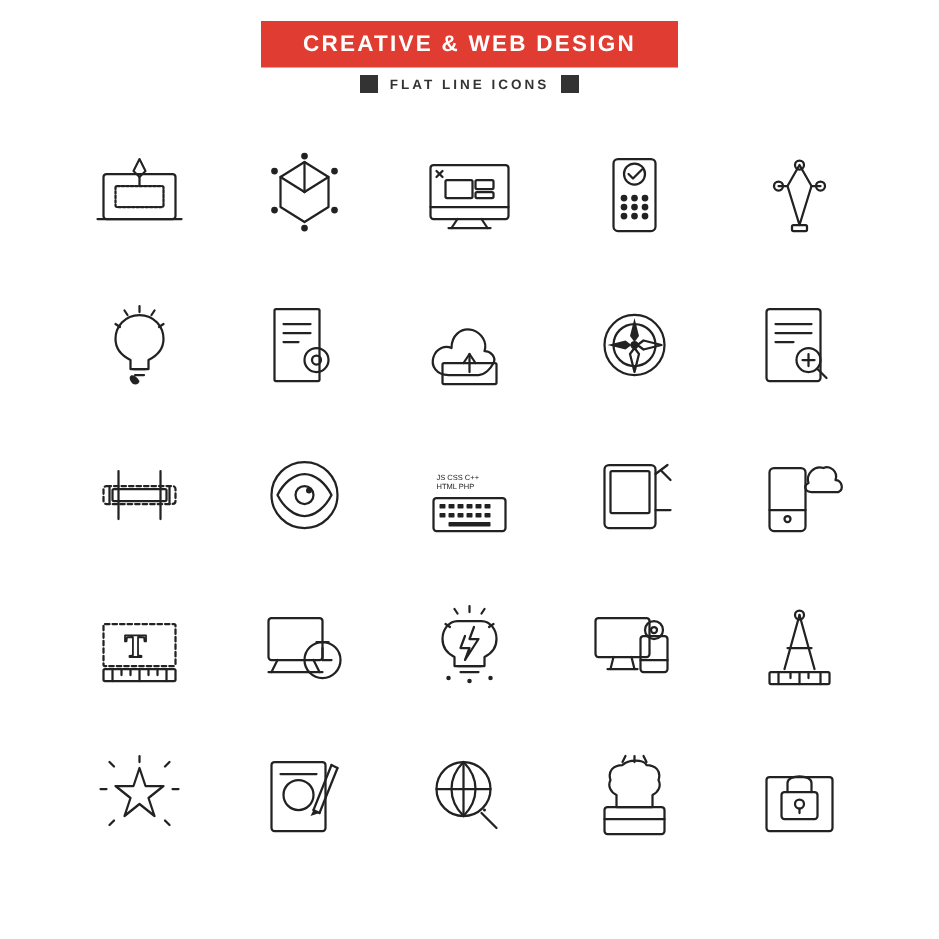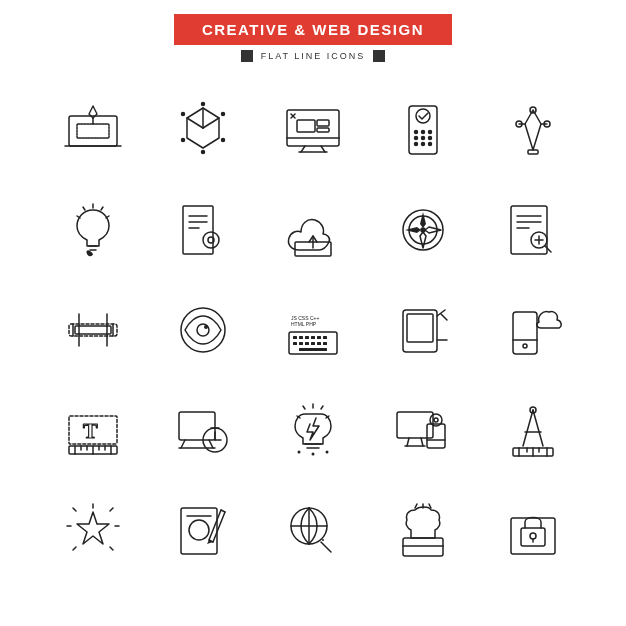--- a/index.html
+++ b/index.html
@@ -32,20 +32,21 @@
     }
     .subtitle {
       font-size: 9px;
       letter-spacing: 2px;
       color: #333;
       margin-top: 5px;
       border-left: 12px solid #333;
       border-right: 12px solid #333;
       padding: 1px 8px;
       text-transform: uppercase;
+      font-weight: bold;
     }
     .icons-grid {
       display: grid;
       grid-template-columns: repeat(5, 110px);
       grid-template-rows: repeat(5, 100px);
       margin-top: 8px;
     }
     .icon-cell {
       display: flex;
       align-items: center;

